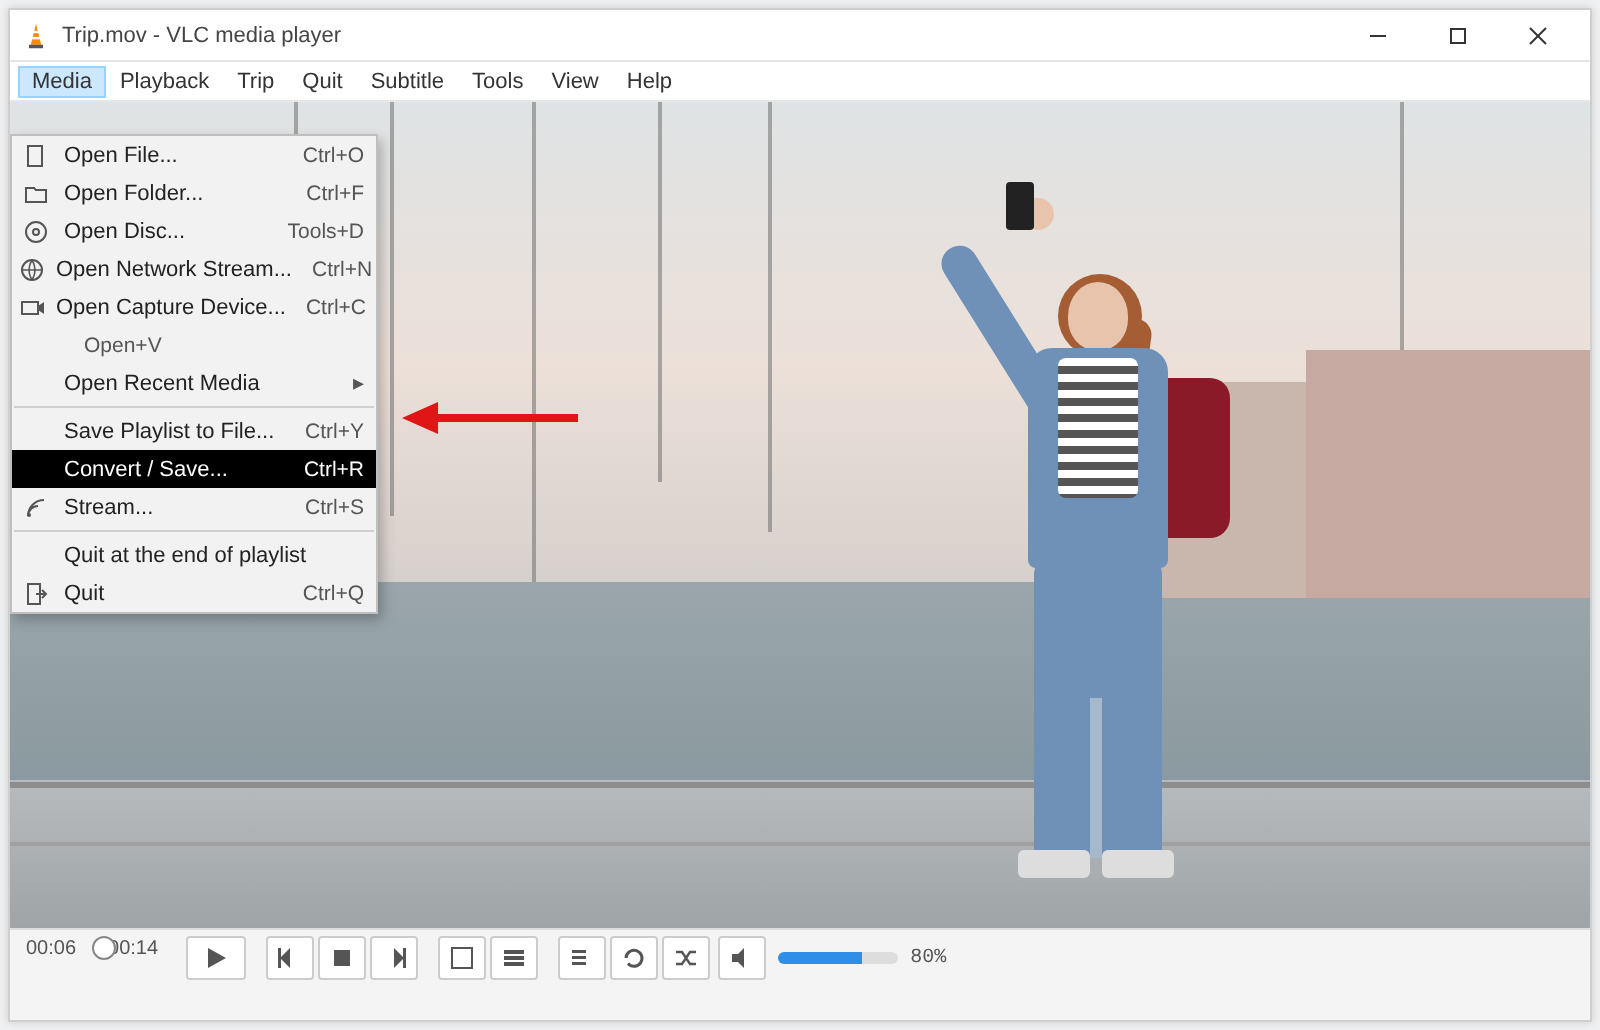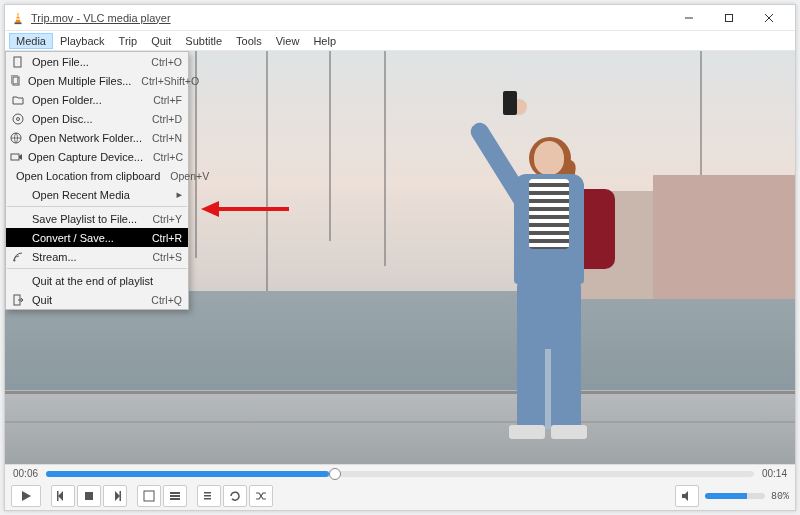--- a/index.html
+++ b/index.html
@@ -1,18 +1,18 @@
 <!DOCTYPE html>
 <html><head>
 <meta charset="utf-8">
 <style>
   * { box-sizing: border-box; margin: 0; padding: 0; font-family: "Segoe UI", Tahoma, sans-serif; }
   body { background: #eef0f2; width: 800px; height: 515px; overflow: hidden; }
   .window { position: relative; margin: 4px; width: 792px; height: 507px; background: #fff; border: 1px solid #cfcfcf; box-shadow: 0 0 4px rgba(0,0,0,.15); display: flex; flex-direction: column; }
-  .titlebar { height: 26px; display: flex; align-items: center; padding: 0 6px; font-size: 11px; color: #444; border-bottom: 1px solid #e6e6e6; text-decoration: underline; }
+  .titlebar { height: 26px; display: flex; align-items: center; padding: 0 6px; font-size: 11px; color: #444; border-bottom: 1px solid #e6e6e6; }
   .titlebar .vlc-cone { width: 14px; height: 14px; margin-right: 6px; }
   .titlebar .title-text { flex: 1; }
   .win-btn { width: 40px; height: 26px; display: flex; align-items: center; justify-content: center; color: #555; }
   .win-btn svg { width: 10px; height: 10px; }
   .menubar { height: 20px; display: flex; align-items: center; padding: 0 4px; font-size: 11px; color: #333; border-bottom: 1px solid #e6e6e6; background: #fff; }
   .menubar .menu-item { padding: 2px 7px; cursor: default; }
   .menubar .menu-item.active { background: #cce8ff; border: 1px solid #99d1ff; padding: 1px 6px; }
   .video-area { flex: 1; position: relative; overflow: hidden; background: #000; }
   .video-bg { position: absolute; inset: 0; }
   
@@ -34,35 +34,35 @@
   .arm-up { position:absolute; top:-10px; left:40px; width:18px; height:100px; background:#6f91b8; border-radius:9px; transform:rotate(-32deg); transform-origin:bottom center;}
   .hand { position:absolute; top:-20px; left:32px; width:16px; height:16px; background:#e8c4ad; border-radius:50%; }
   .phone { position:absolute; top:-28px; left:24px; width:14px; height:24px; background:#222; border-radius:2px; }
   .legs { position:absolute; top:160px; left:38px; width:64px; height:150px; background:#6f91b8; border-radius:8px 8px 4px 4px; }
   .leg-gap { position:absolute; top:230px; left:66px; width:6px; height:80px; background:#a5b8cc; }
   .backpack { position:absolute; top:70px; left:90px; width:46px; height:80px; background:#8a1a28; border-radius:10px; }
   .shoe { position:absolute; bottom:0; width:36px; height:14px; background:#ddd; border-radius:3px; }
   .shoe.l{ left:30px;} .shoe.r{ left:72px;}
 
   
-  .dropdown { position:absolute; top:0; left:0; width:184px; background:#f2f2f2; border:1px solid #bfbfbf; box-shadow:2px 3px 6px rgba(0,0,0,.25); font-size:11px; color:#222; }
+  .dropdown { position:absolute; top:16px; left:0; width:184px; background:#f2f2f2; border:1px solid #bfbfbf; box-shadow:2px 3px 6px rgba(0,0,0,.25); font-size:11px; color:#222; }
   .dd-row { display:flex; align-items:center; height:19px; padding:0 6px 0 4px; white-space:nowrap; }
   .dd-row .ico { width:16px; height:16px; display:flex; align-items:center; justify-content:center; margin-right:6px; color:#555;}
   .dd-row .lbl { flex:1; }
   .dd-row .sc { color:#555; font-size:10.5px; padding-left:10px;}
   .dd-row .sub { width:8px; text-align:right; color:#555; }
   .dd-row.selected { background:#000000; color:#fff; }
   .dd-row.selected .sc, .dd-row.selected .ico { color:#fff; }
   .dd-sep { height:1px; margin:2px 1px; background:#d0d0d0; }
 
   
   .arrow-ann { position:absolute; top:146px; left:196px; width:90px; height:24px; pointer-events:none; }
 
   
-  .controls { height:46px; background:#f4f4f4; border-top:1px solid #ddd; display:flex; flex-direction:column; }
+  .controls { height:46px; background:#f4f4f4; border-top:1px solid #ddd; display:flex; }
   .seek-row { display:flex; align-items:center; height:18px; padding:0 8px; font-size:10px; color:#555; }
   .seek-bar { flex:1; height:6px; margin:0 8px; background:#e3e3e3; border-radius:3px; position:relative; }
   .seek-fill { position:absolute; left:0; top:0; bottom:0; width:40%; background:#2f8fe8; border-radius:3px; }
   .seek-knob { position:absolute; left:40%; top:-3px; width:12px; height:12px; background:#fff; border:1px solid #888; border-radius:50%; }
   .btn-row { display:flex; align-items:center; height:28px; padding:0 6px; gap:2px; }
   .ctrl-btn { min-width:24px; height:22px; border:1px solid #ccc; background:#fff; border-radius:2px; display:flex; align-items:center; justify-content:center; color:#555; }
   .ctrl-btn.play { width:30px; }
   .ctrl-btn svg { width:12px; height:12px; }
   .gap { width:6px; }
   .spacer { flex:1; }
@@ -149,69 +149,58 @@
             <svg width="12" height="12" viewBox="0 0 12 12">
               <rect x="2" y="1" width="7" height="10" fill="none" stroke="#555"></rect>
             </svg>
           </span>
           <span class="lbl">Open File...</span>
           <span class="sc">Ctrl+O</span>
         </div>
         <div class="dd-row">
           <span class="ico">
             <svg width="12" height="12" viewBox="0 0 12 12">
-              <rect x="3" y="2" width="6" height="8" fill="none" stroke="#555"></rect>
-              <rect x="1.5" y="0.5" width="6" height="8" fill="none" stroke="#999"></rect>
-            </svg>
-          </span>
-          <span class="lbl">Open Multiple Files...</span>
-          <span class="sc">Ctrl+Shift+O</span>
-        </div>
-        <div class="dd-row">
-          <span class="ico">
-            <svg width="12" height="12" viewBox="0 0 12 12">
               <path d="M1 3h4l1 1h5v6H1z" fill="none" stroke="#555"></path>
             </svg>
           </span>
           <span class="lbl">Open Folder...</span>
           <span class="sc">Ctrl+F</span>
         </div>
         <div class="dd-row">
           <span class="ico">
             <svg width="12" height="12" viewBox="0 0 12 12">
               <circle cx="6" cy="6" r="5" fill="none" stroke="#555"></circle>
               <circle cx="6" cy="6" r="1.5" fill="none" stroke="#555"></circle>
             </svg>
           </span>
           <span class="lbl">Open Disc...</span>
-          <span class="sc">Ctrl+D</span>
+          <span class="sc">Tools+D</span>
         </div>
         <div class="dd-row">
           <span class="ico">
             <svg width="12" height="12" viewBox="0 0 12 12">
               <circle cx="6" cy="6" r="5" fill="none" stroke="#555"></circle>
               <path d="M1 6h10M6 1c2 3 2 7 0 10M6 1c-2 3-2 7 0 10" fill="none" stroke="#555" stroke-width=".8"></path>
             </svg>
           </span>
-          <span class="lbl">Open Network Folder...</span>
+          <span class="lbl">Open Network Stream...</span>
           <span class="sc">Ctrl+N</span>
         </div>
         <div class="dd-row">
           <span class="ico">
             <svg width="12" height="12" viewBox="0 0 12 12">
               <rect x="1" y="3" width="8" height="6" fill="none" stroke="#555"></rect>
               <polygon points="9,5 12,3 12,9 9,7" fill="#555"></polygon>
             </svg>
           </span>
           <span class="lbl">Open Capture Device...</span>
           <span class="sc">Ctrl+C</span>
         </div>
         <div class="dd-row">
           <span class="ico"></span>
-          <span class="lbl">Open Location from clipboard</span>
           <span class="sc">Open+V</span>
         </div>
         <div class="dd-row">
           <span class="ico"></span>
           <span class="lbl">Open Recent Media</span>
           <span class="sub">▸</span>
         </div>
         <div class="dd-sep"></div>
         <div class="dd-row">
           <span class="ico"></span>

